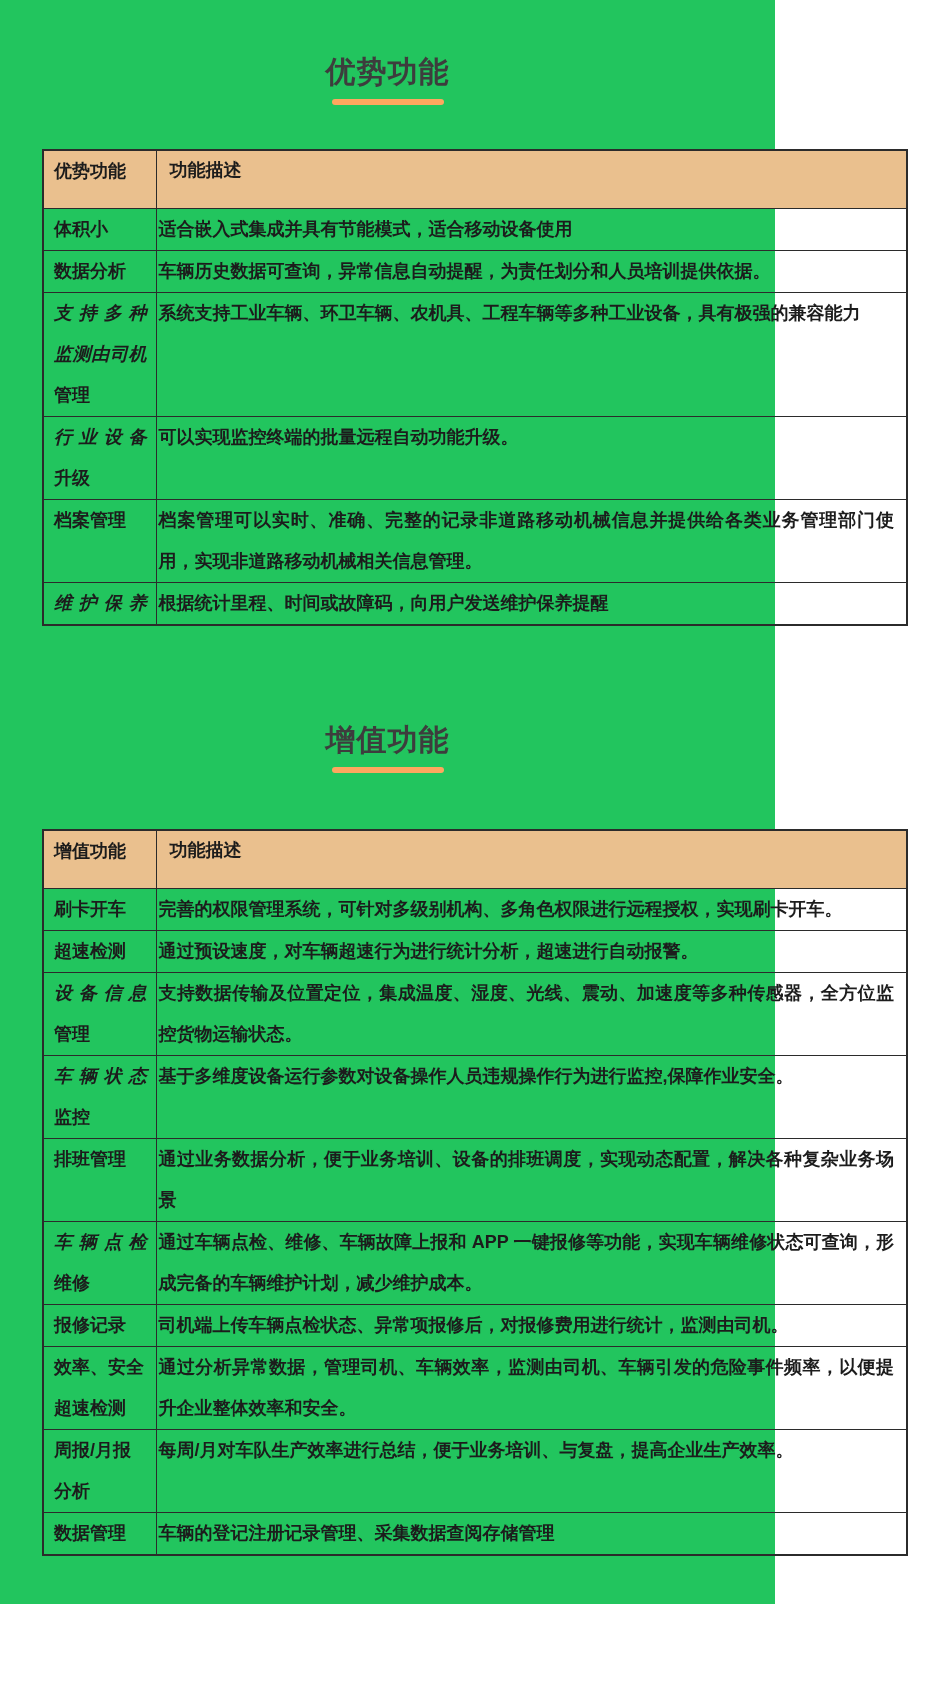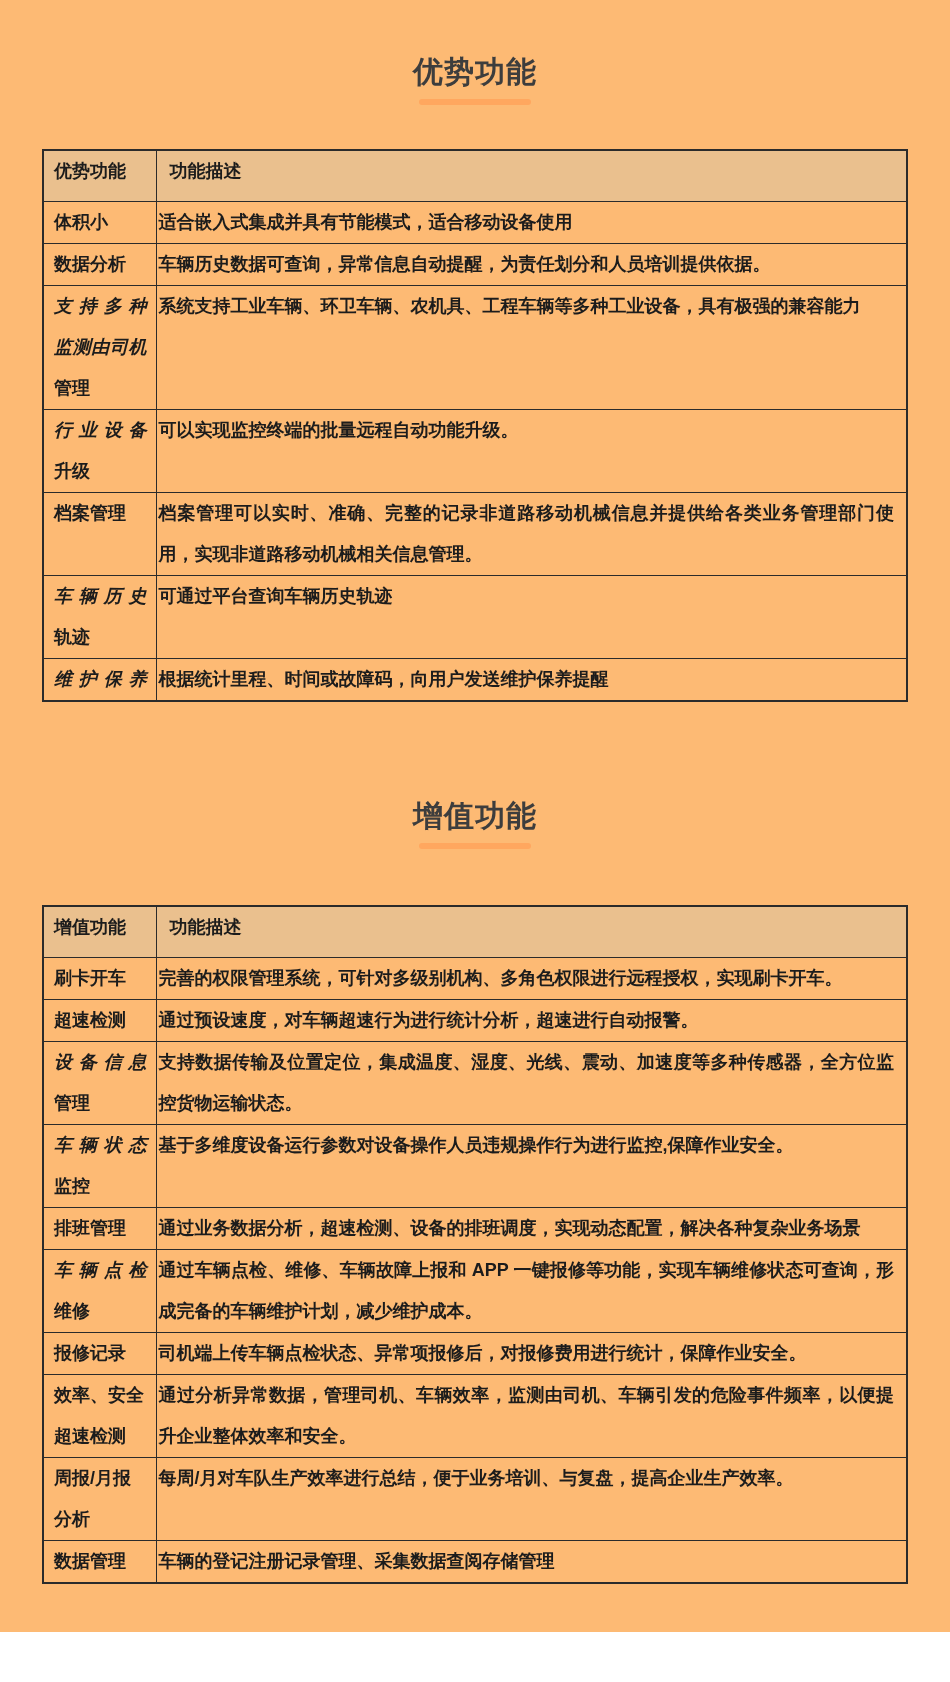--- a/index.html
+++ b/index.html
@@ -6,23 +6,23 @@
     margin: 0;
     padding: 0;
     background: #ffffff;
   }
   body {
     width: 950px;
     font-family: "Liberation Sans", "DejaVu Sans", sans-serif;
     color: #1c1c1c;
   }
   .page {
-    width: 950px;
+    width: 775px;
     padding-bottom: 48px;
-    background: #fdba74;
+    background: #22c55e;
   }
   .sec-title {
     margin: 0;
     padding-top: 54px;
     font-size: 30px;
     line-height: 36px;
     font-weight: 700;
     color: #3d3d3d;
     text-align: center;
     letter-spacing: 1px;
@@ -54,21 +54,21 @@
     line-height: 41px;
     vertical-align: top;
   }
   th {
     background: var(--header-bg, #EAC08E);
     font-weight: 700;
     text-align: left;
     color: #1c1c1c;
   }
   th.h-feature { padding: 0 8px 0 10px; }
-  th.h-desc    { padding: 0 12px 9px 13px; }
+  th.h-desc    { padding: 0 12px 16px 13px; font-family: Liberation Mono, monospace; }
   td.feature-cell {
     padding: 0 9px 0 10px;
     font-weight: 600;
   }
   td.desc-cell {
     padding: 0 12px 0 2px;
     font-weight: 600;
     text-align: justify;
   }
   .lbl-line { display: block; }
@@ -127,27 +127,20 @@
             <td class="desc-cell">可以实现监控终端的批量远程自动功能升级。</td>
           </tr>
           <tr>
             <td class="feature-cell">
               <div class="lbl-line">档案管理</div>
             </td>
             <td class="desc-cell">档案管理可以实时、准确、完整的记录非道路移动机械信息并提供给各类业务管理部门使用，实现非道路移动机械相关信息管理。</td>
           </tr>
           <tr>
             <td class="feature-cell">
-              <div class="lbl-line spread">车辆历史</div>
-              <div class="lbl-line">轨迹</div>
-            </td>
-            <td class="desc-cell">可通过平台查询车辆历史轨迹</td>
-          </tr>
-          <tr>
-            <td class="feature-cell">
               <div class="lbl-line spread">维护保养</div>
             </td>
             <td class="desc-cell">根据统计里程、时间或故障码，向用户发送维护保养提醒</td>
           </tr>
         </tbody>
     </table>
   </section>
 
   <section>
     <h1 class="sec-title second">增值功能</h1>
@@ -188,34 +181,34 @@
             <td class="feature-cell">
               <div class="lbl-line spread">车辆状态</div>
               <div class="lbl-line">监控</div>
             </td>
             <td class="desc-cell">基于多维度设备运行参数对设备操作人员违规操作行为进行监控,保障作业安全。</td>
           </tr>
           <tr>
             <td class="feature-cell">
               <div class="lbl-line">排班管理</div>
             </td>
-            <td class="desc-cell">通过业务数据分析，超速检测、设备的排班调度，实现动态配置，解决各种复杂业务场景</td>
+            <td class="desc-cell">通过业务数据分析，便于业务培训、设备的排班调度，实现动态配置，解决各种复杂业务场景</td>
           </tr>
           <tr>
             <td class="feature-cell">
               <div class="lbl-line spread">车辆点检</div>
               <div class="lbl-line">维修</div>
             </td>
             <td class="desc-cell">通过车辆点检、维修、车辆故障上报和 APP 一键报修等功能，实现车辆维修状态可查询，形成完备的车辆维护计划，减少维护成本。</td>
           </tr>
           <tr>
             <td class="feature-cell">
               <div class="lbl-line">报修记录</div>
             </td>
-            <td class="desc-cell">司机端上传车辆点检状态、异常项报修后，对报修费用进行统计，保障作业安全。</td>
+            <td class="desc-cell">司机端上传车辆点检状态、异常项报修后，对报修费用进行统计，监测由司机。</td>
           </tr>
           <tr>
             <td class="feature-cell">
               <div class="lbl-line">效率、安全</div>
               <div class="lbl-line">超速检测</div>
             </td>
             <td class="desc-cell">通过分析异常数据，管理司机、车辆效率，监测由司机、车辆引发的危险事件频率，以便提升企业整体效率和安全。</td>
           </tr>
           <tr>
             <td class="feature-cell">

